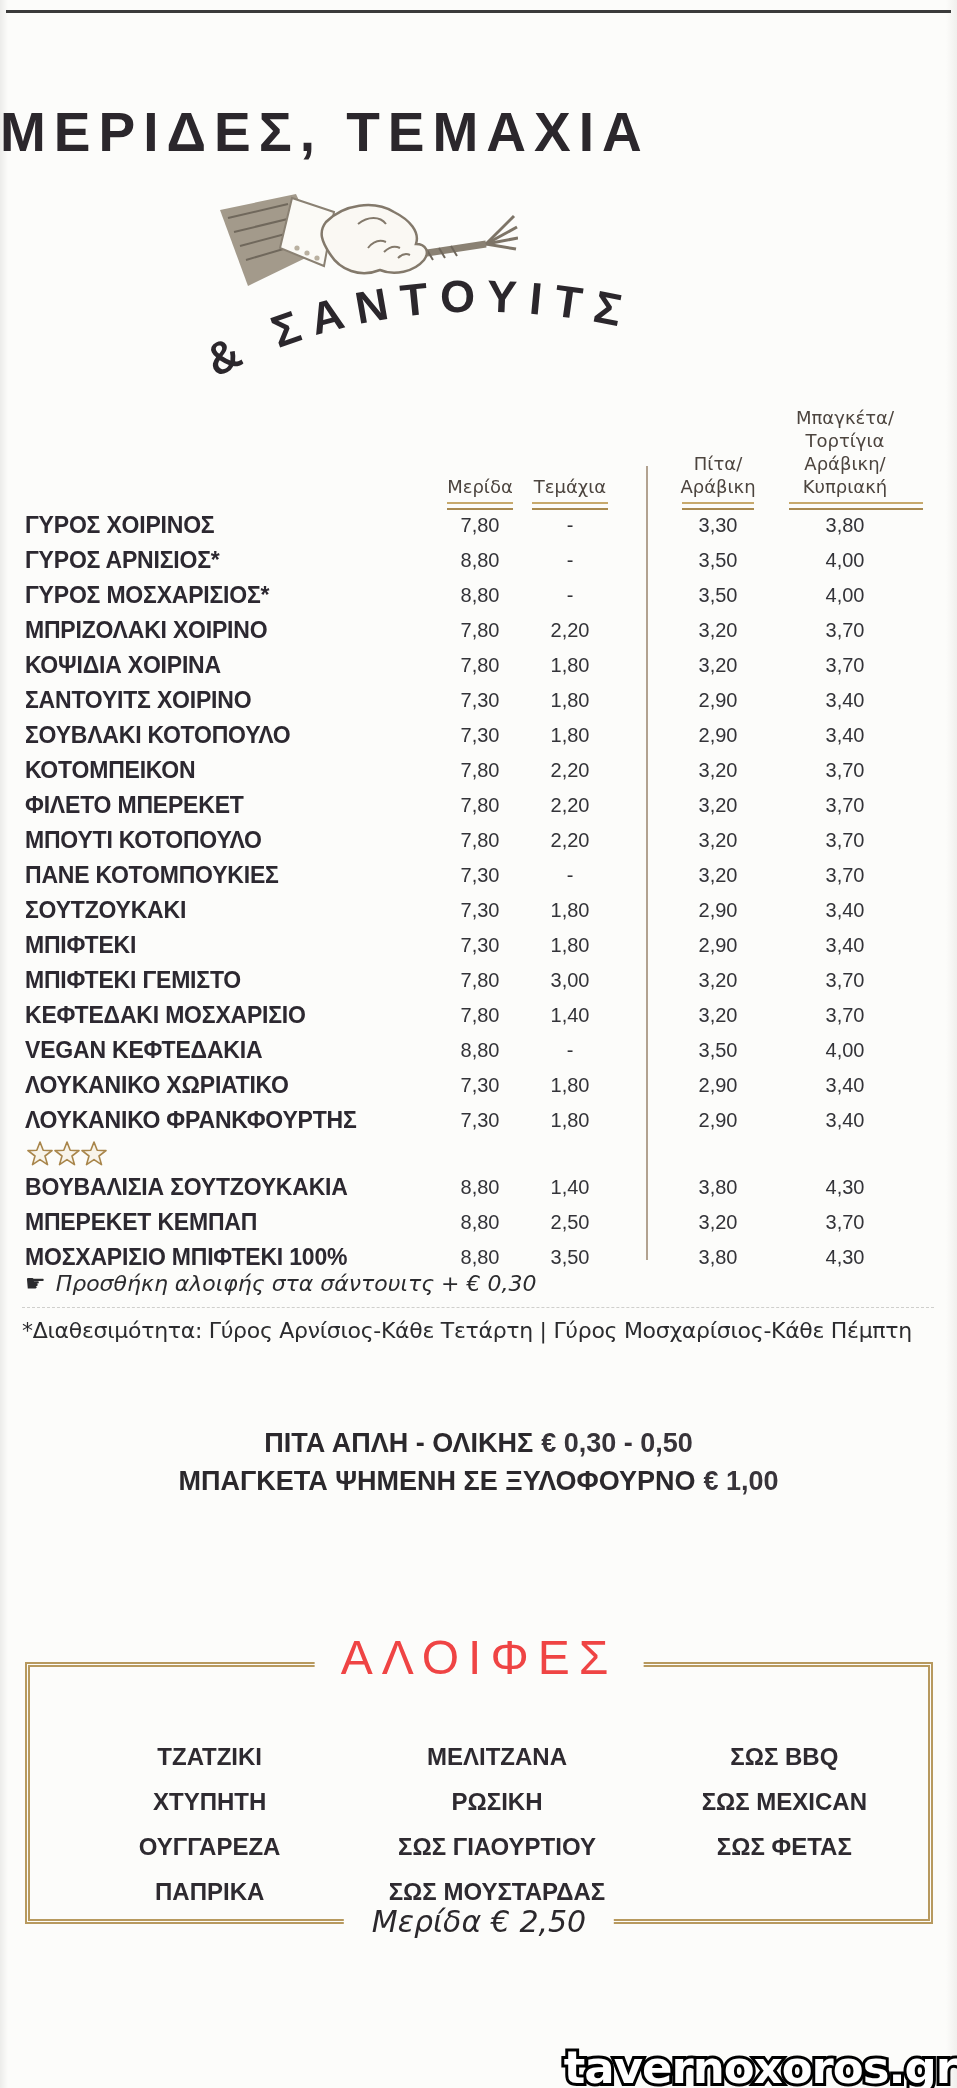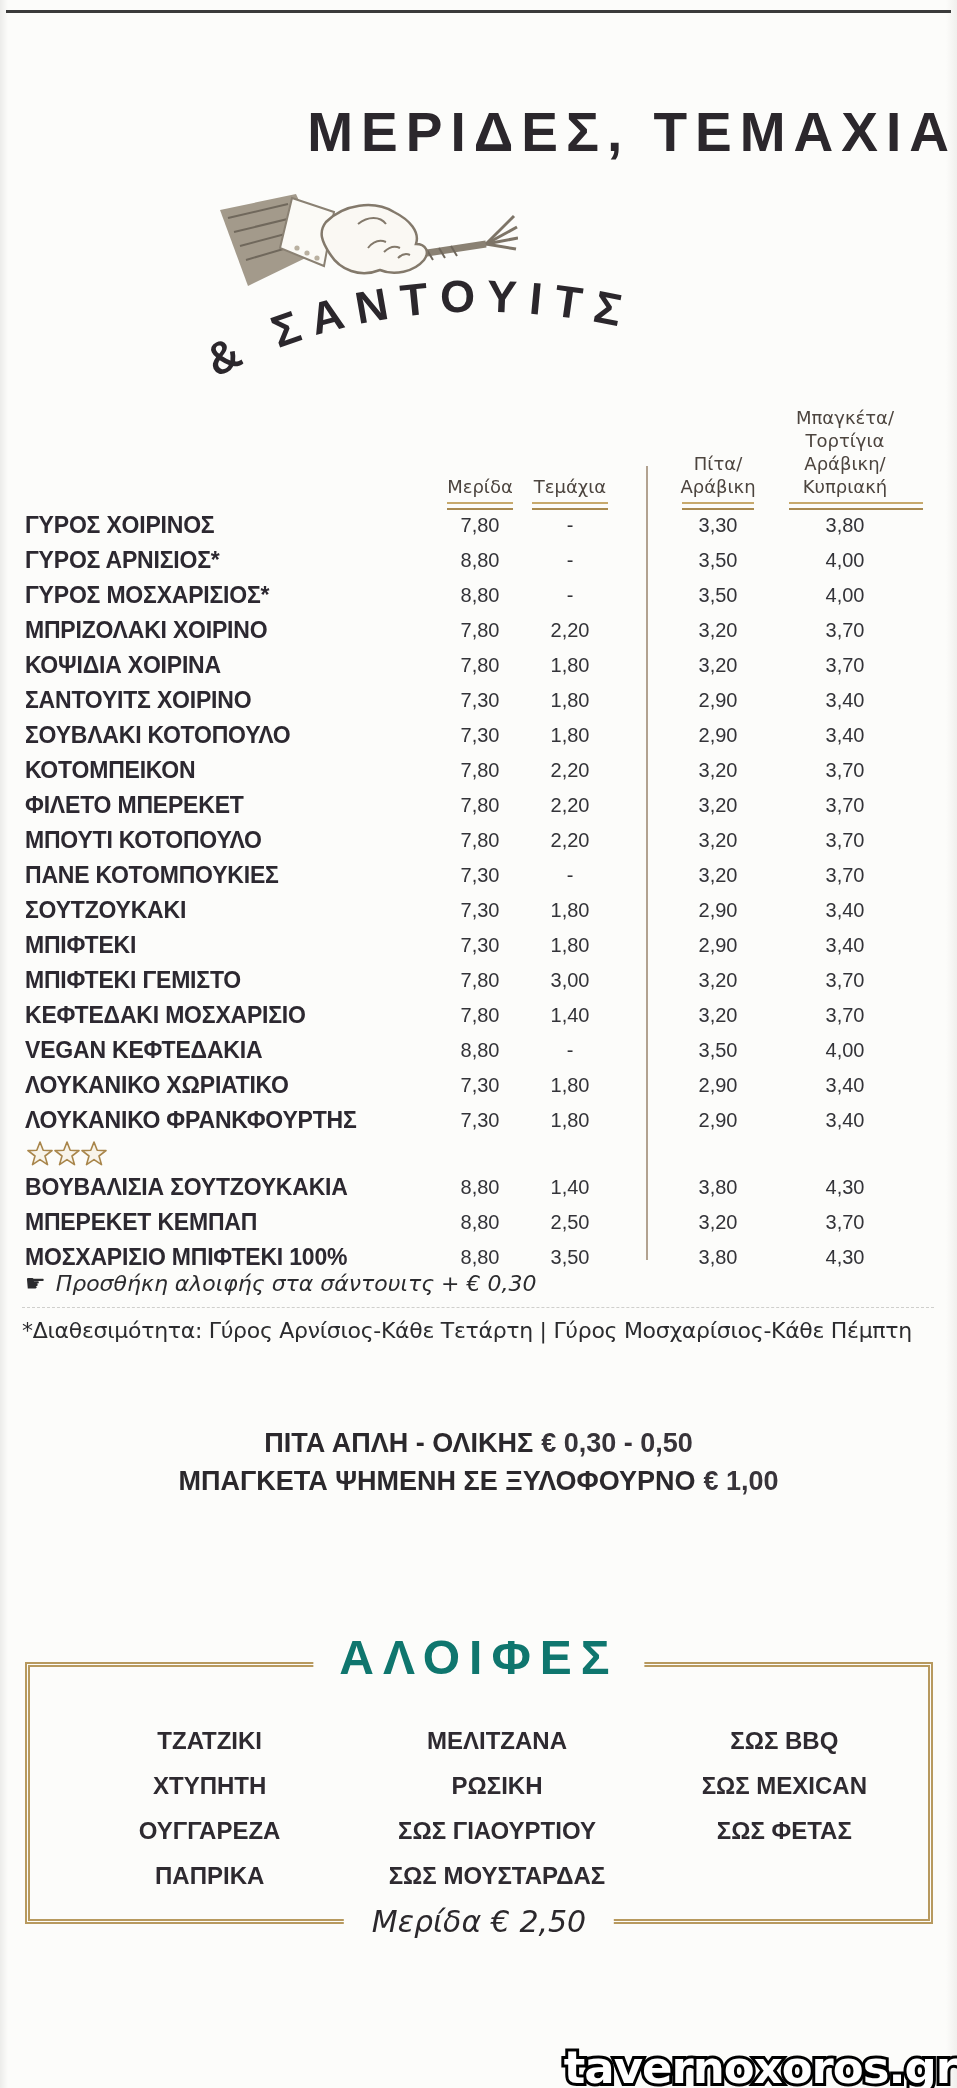--- a/index.html
+++ b/index.html
@@ -2,21 +2,21 @@
 <html><head>
 <meta charset="utf-8">
 <style>
   html,body{margin:0;padding:0;background:#ffffff;}
   .paper{
     position:relative;width:957px;height:2088px;margin:0 auto;overflow:hidden;
     background:linear-gradient(90deg,#ececea 0px,#fcfcfa 8px,#fcfcfa 946px,#f0efed 957px);
     font-family:"Liberation Sans",sans-serif;color:#2d2a2e;
   }
   .top-line{position:absolute;top:10px;left:6px;right:6px;height:3px;background:#3b3b3b;}
-  .title{position:absolute;top:100px;left:0;width:100%;margin:0;text-align:right;
+  .title{position:absolute;top:100px;left:0;width:100%;margin:0;text-align:left;
     font-size:55px;font-weight:700;letter-spacing:8px;color:#2b272c;white-space:nowrap;}
   .hand-svg{position:absolute;top:188px;left:218px;width:300px;height:110px;}
   .arch-svg{position:absolute;top:292px;left:206px;width:548px;height:100px;overflow:visible;}
   .arch-text{font-size:45px;font-weight:700;letter-spacing:12px;fill:#2b272c;
     font-family:"Liberation Sans",sans-serif;}
   
   .thead{position:absolute;top:406px;left:25px;width:901px;display:grid;
     grid-template-columns:410px 90px 90px 32px 142px 112px;align-items:end;
     font-family:"DejaVu Sans",sans-serif;font-size:18px;color:#4c443e;}
   .hcell{text-align:center;line-height:23px;}
@@ -35,23 +35,23 @@
   .note2{position:absolute;top:1318px;left:22px;font-size:22px;font-family:"DejaVu Sans",sans-serif;
     color:#2b2b2e;letter-spacing:-0.3px;white-space:nowrap;}
   
   .bread{position:absolute;top:1424px;left:0;width:100%;text-align:center;color:#2b282c;}
   .bread-line{line-height:38px;font-size:27px;white-space:nowrap;}
   .bread-b{font-weight:700;}
   .bread-p{font-weight:700;margin-left:8px;color:#38343a;}
   
   .sauce-box{position:absolute;top:1662px;left:25px;width:898px;height:252px;border:5px double #b7995e;}
   .sauce-title{position:absolute;top:-40px;left:50%;transform:translateX(-50%);
-    background:#fcfcfa;padding:0 26px;font-size:48px;font-weight:700;letter-spacing:9px;
-    color:#0f766e;line-height:62px;white-space:nowrap;}
-  .sauce-grid{display:grid;grid-template-columns:1fr 1fr 1fr;margin-top:60px;padding-left:36px;}
+    background:#fcfcfa;padding:0 26px;font-size:48px;font-weight:400;letter-spacing:9px;
+    color:#ef4444;line-height:62px;white-space:nowrap;}
+  .sauce-grid{display:grid;grid-template-columns:1fr 1fr 1fr;margin-top:76px;padding-left:36px;}
   .sauce-item{height:45px;text-align:center;font-size:24px;font-weight:700;color:#2e2a30;}
   .sauce-portion{position:absolute;bottom:-20px;left:50%;transform:translateX(-50%);
     background:#fcfcfa;padding:0 28px;font-size:30px;font-style:italic;
     font-family:"DejaVu Sans",sans-serif;color:#2b282c;white-space:nowrap;}
   
   .watermark{position:absolute;right:0;bottom:-6px;font-size:45px;font-weight:700;
     letter-spacing:-1px;color:#ffffff;font-family:"DejaVu Sans",sans-serif;
     -webkit-text-stroke:6px #000;paint-order:stroke;white-space:nowrap;}
 </style>
 </head>

